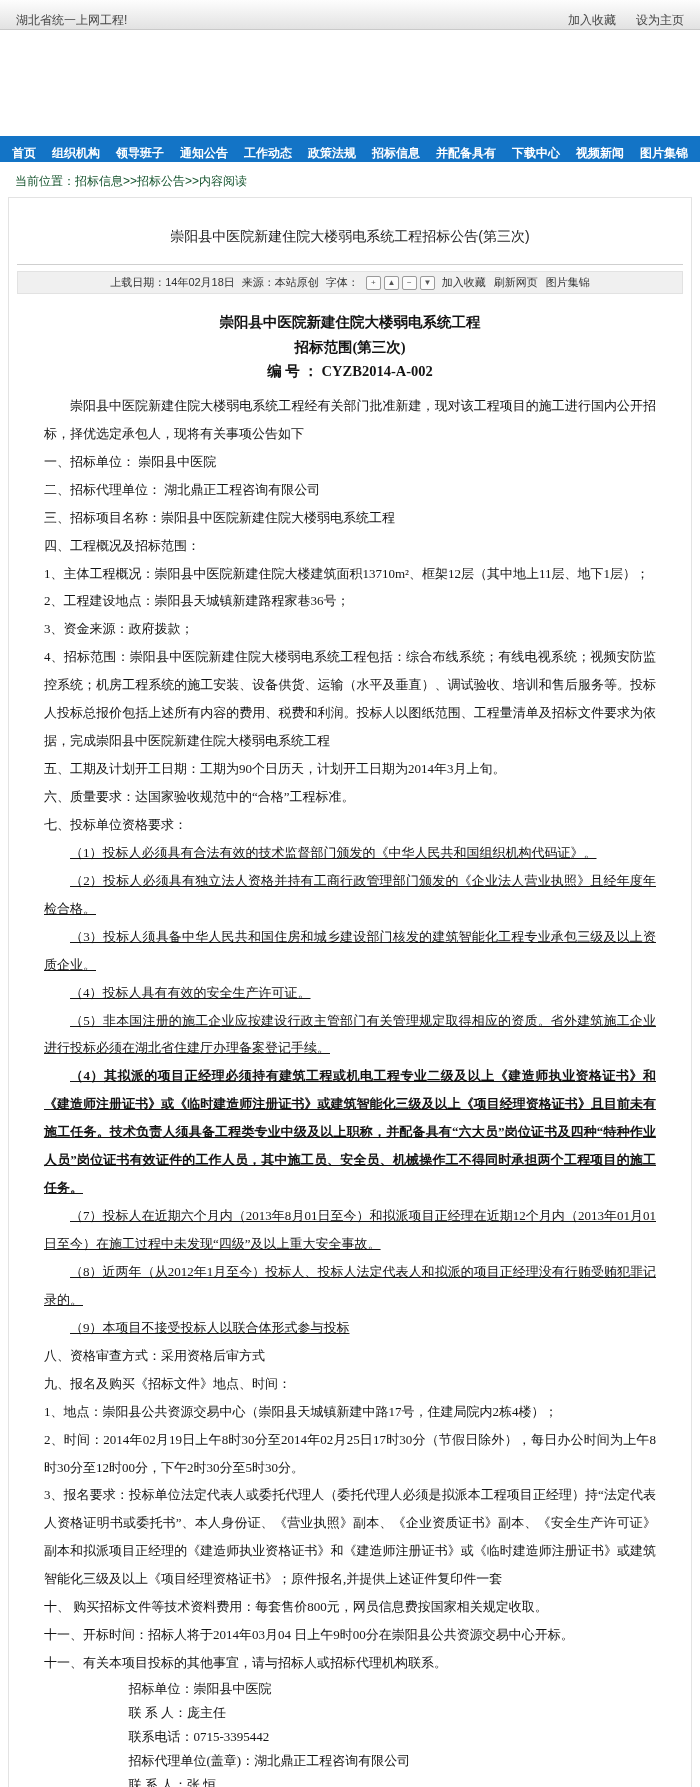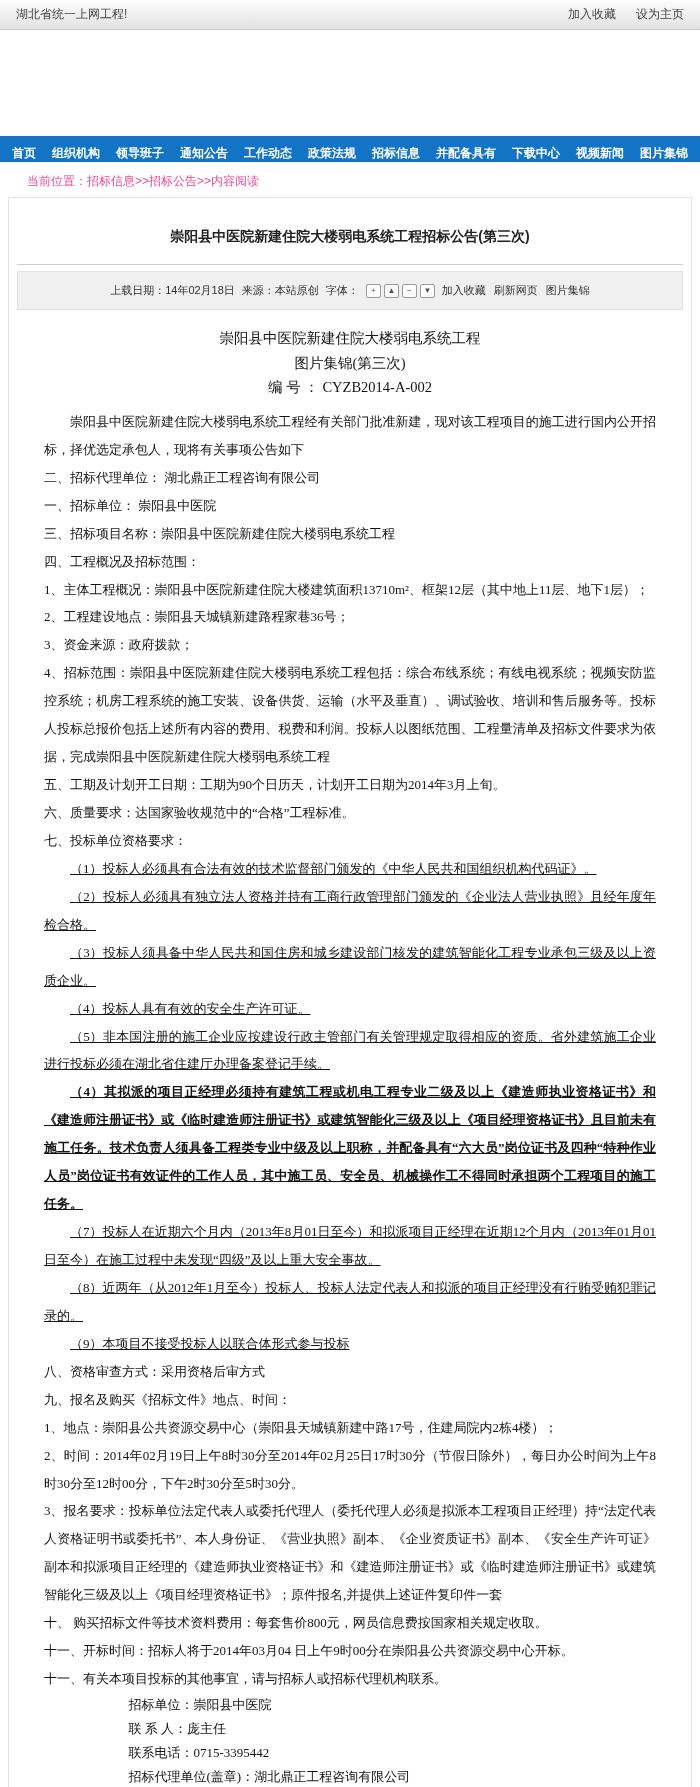--- a/index.html
+++ b/index.html
@@ -1,44 +1,44 @@
 <!DOCTYPE html>
 <html><head>
 <meta charset="utf-8">
 <style>
   * { margin:0; padding:0; box-sizing:border-box; }
   html,body { background:#fff; }
   body { width:700px; font-family:"Liberation Sans",sans-serif; color:#333; }
 
   .topbar { height:30px; background:linear-gradient(#fdfdfd,#e2e2e2); border-bottom:1px solid #c9c9c9;
-            display:flex; justify-content:space-between; align-items:center; padding:0 16px; font-size:12px; color:#444; }
+            display:flex; justify-content:space-between; align-items:flex-end; padding:0 16px; font-size:12px; color:#444; }
   .topbar-links { display:flex; gap:20px; }
   .topbar-links a { color:#444; text-decoration:none; cursor:pointer; }
 
   .header-space { height:106px; background:#fff; }
 
   .nav { height:26px; background:#1374C6; display:flex; align-items:flex-end; justify-content:center; }
   .nav a { color:#fff; font-size:12px; font-weight:bold; text-decoration:none; padding:0 8px; cursor:pointer; white-space:nowrap; }
 
-  .breadcrumb { font-size:12px; color:#ec4899; padding:11px 0 7px 27px; }
+  .breadcrumb { font-size:12px; color:#14532d; padding:11px 0 7px 15px; }
 
   .content-box { margin:0 8px; border:1px solid #e3e3e3; background:#fff; padding:4px 0 14px; }
 
-  .page-title { text-align:center; font-size:14px; font-weight:bold; color:#222; padding:26px 0 18px; }
+  .page-title { text-align:center; font-size:14px; font-weight:normal; color:#222; padding:26px 0 18px; }
   .title-divider { border-top:1px solid #cfcfcf; margin:0 8px; }
 
   .meta-bar { margin:6px 8px 0; background:#f0f0f0; border:1px solid #e2e2e2; font-size:11px; color:#333;
-              display:flex; justify-content:center; align-items:center; gap:7px; padding:11px 0; }
+              display:flex; justify-content:center; align-items:center; gap:7px; padding:3px 0; }
   .meta-icons { display:inline-flex; gap:3px; }
   .meta-icon { width:15px; height:14px; border:1px solid #9a9a9a; background:#fcfcfc; font-size:8px; line-height:12px;
                text-align:center; color:#555; border-radius:2px; cursor:pointer; }
   .meta-bar a { color:#333; text-decoration:none; cursor:pointer; }
 
   .article { padding:16px 35px 0; font-family:"Liberation Serif",serif; font-size:13px; color:#141414; }
-  .article-heading { text-align:center; font-weight:normal; font-size:14.5px; line-height:1.7; padding-bottom:8px; }
+  .article-heading { text-align:center; font-weight:bold; font-size:14.5px; line-height:1.7; padding-bottom:8px; }
   .article p { line-height:2.15; text-align:justify; }
   p.lead { text-indent:2em; }
   p.sub  { text-indent:2em;text-decoration:underline; }
   p.bold { font-weight:bold; }
   p.contact { margin-left:6.5em; line-height:1.85; text-align:left; }
 </style>
 </head>
 <body>
 
 <div class="topbar">
@@ -89,29 +89,29 @@
 
     <a>加入收藏</a>
         <a>刷新网页</a>
         <a>图片集锦</a>
       </span>
   </div>
 
   <div class="article">
     <div class="article-heading">
       <div>崇阳县中医院新建住院大楼弱电系统工程</div>
-      <div>图片集锦(第三次)</div>
+      <div>招标范围(第三次)</div>
       <div>编 号 ： CYZB2014-A-002</div>
     </div>
 
     <div>
 
     <p class="lead">崇阳县中医院新建住院大楼弱电系统工程经有关部门批准新建，现对该工程项目的施工进行国内公开招标，择优选定承包人，现将有关事项公告如下</p>
+        <p class="item">一、招标单位：  崇阳县中医院</p>
         <p class="item">二、招标代理单位：  湖北鼎正工程咨询有限公司</p>
-        <p class="item">一、招标单位：  崇阳县中医院</p>
         <p class="item">三、招标项目名称：崇阳县中医院新建住院大楼弱电系统工程</p>
         <p class="item">四、工程概况及招标范围：</p>
         <p class="item">1、主体工程概况：崇阳县中医院新建住院大楼建筑面积13710m²、框架12层（其中地上11层、地下1层）；</p>
         <p class="item">2、工程建设地点：崇阳县天城镇新建路程家巷36号；</p>
         <p class="item">3、资金来源：政府拨款；</p>
         <p class="item">4、招标范围：崇阳县中医院新建住院大楼弱电系统工程包括：综合布线系统；有线电视系统；视频安防监控系统；机房工程系统的施工安装、设备供货、运输（水平及垂直）、调试验收、培训和售后服务等。投标人投标总报价包括上述所有内容的费用、税费和利润。投标人以图纸范围、工程量清单及招标文件要求为依据，完成崇阳县中医院新建住院大楼弱电系统工程</p>
         <p class="item">五、工期及计划开工日期：工期为90个日历天，计划开工日期为2014年3月上旬。</p>
         <p class="item">六、质量要求：达国家验收规范中的“合格”工程标准。</p>
         <p class="item">七、投标单位资格要求：</p>
         <p class="sub">（1）投标人必须具有合法有效的技术监督部门颁发的《中华人民共和国组织机构代码证》。</p>

